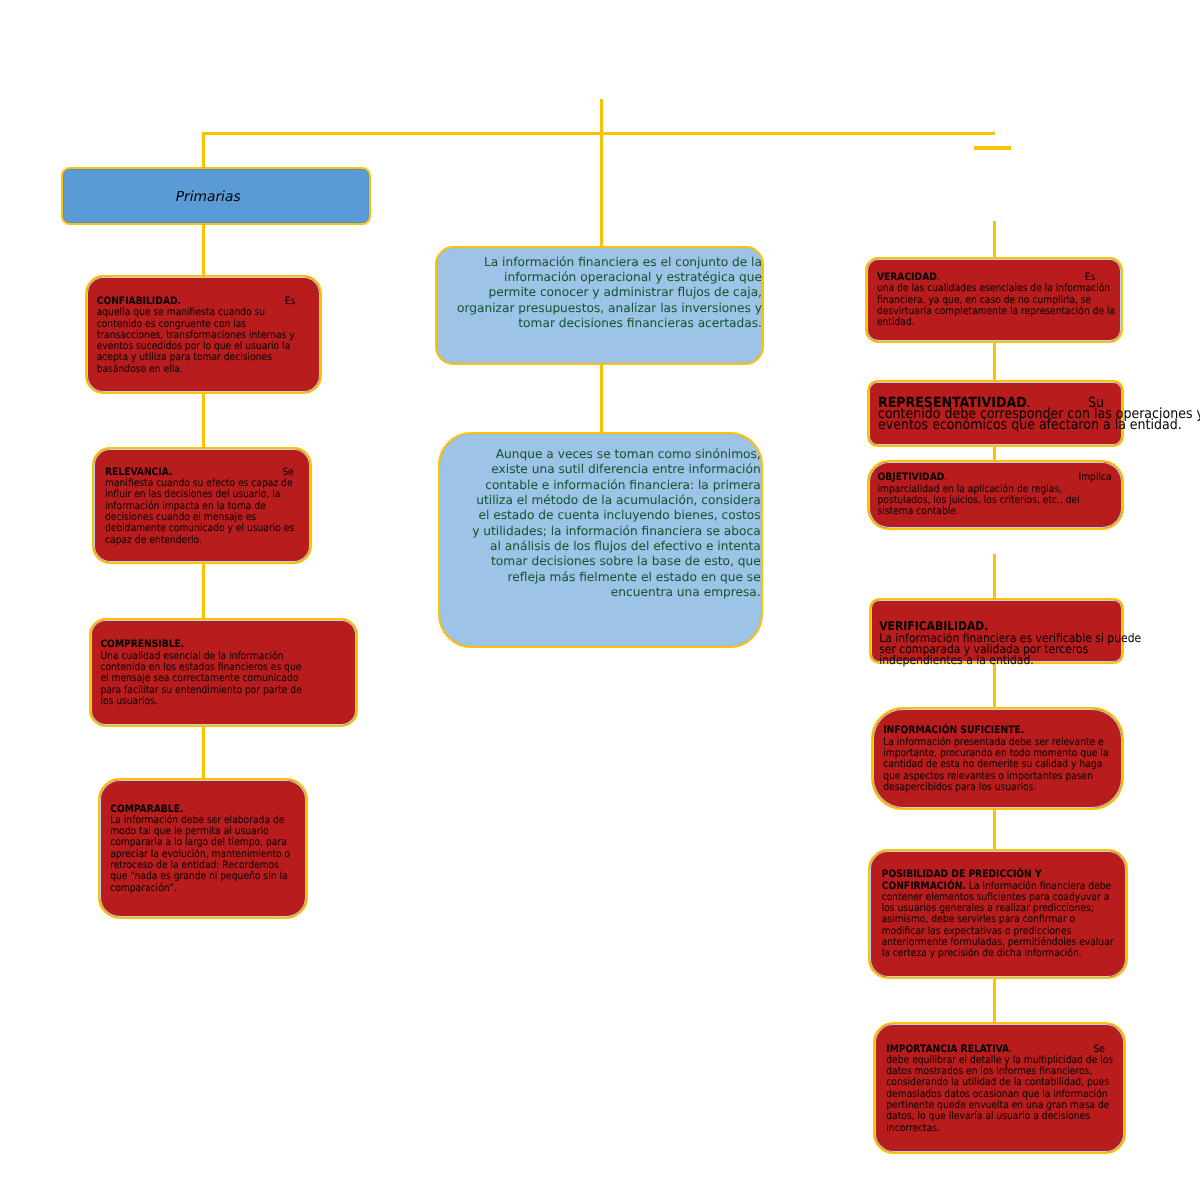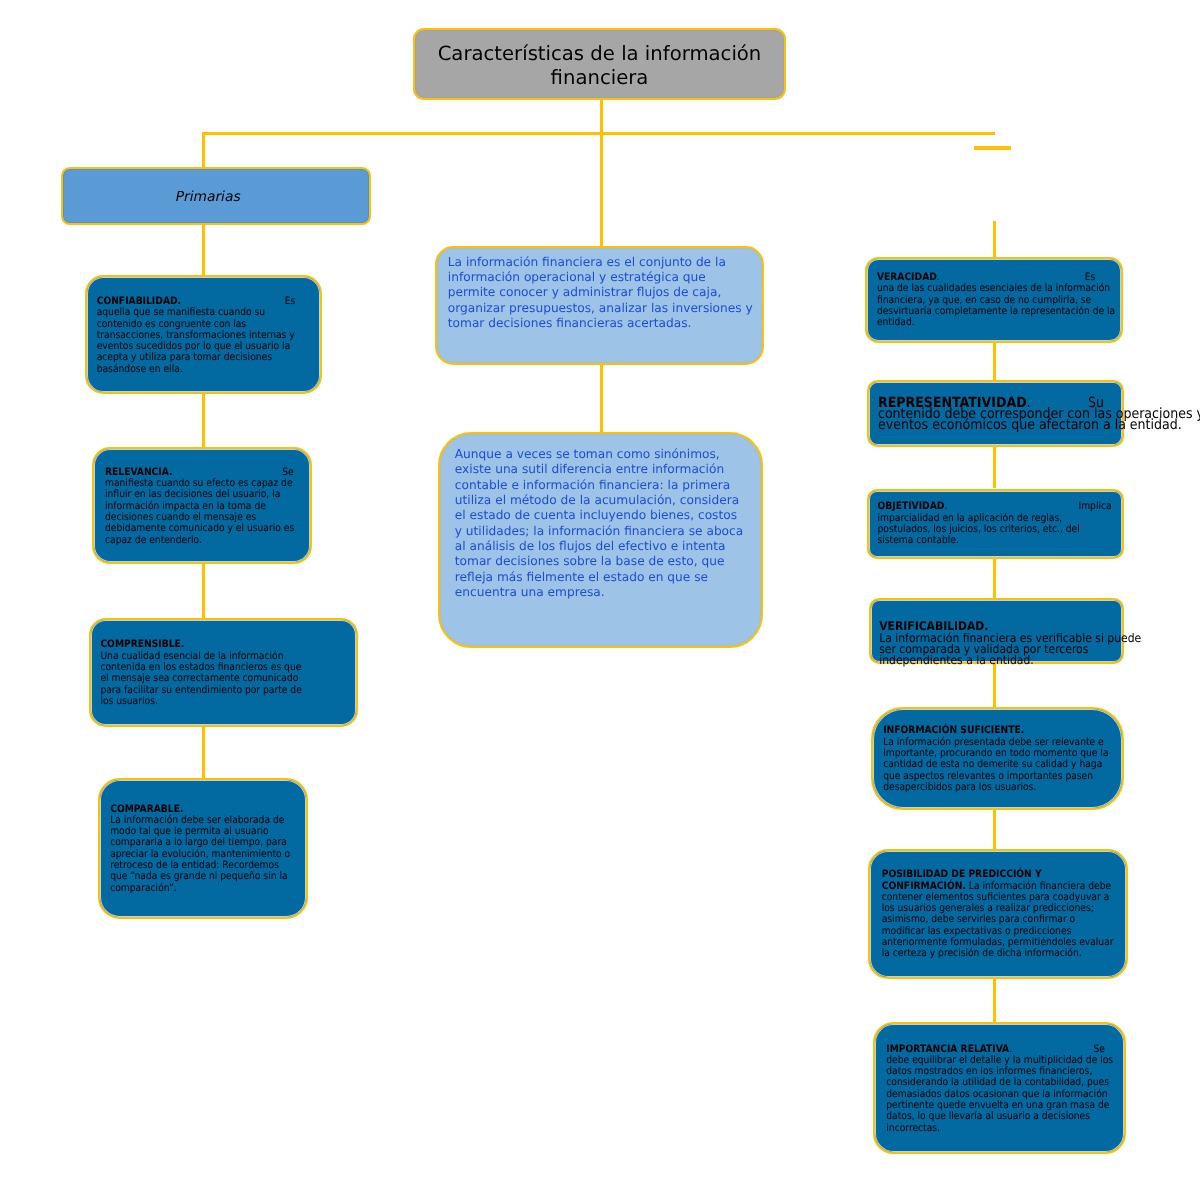--- a/index.html
+++ b/index.html
@@ -22,25 +22,25 @@
   #title-node .t{font-size:19.65px;line-height:23.7px;text-align:center;color:#000;
      padding-top:12.3px;}
 
   
   .hdr{background:#5b9bd5;border:2px solid #ffc000;border-radius:8.8px;
        box-shadow:inset 0 0 0 1px #4a90e2;}
   .hdr .t{font-size:13.8px;line-height:18px;text-align:center;color:#000;font-style:italic;}
 
   
   .mid{background:#9dc3e6;border:2px solid #ffc000;box-shadow:inset 0 0 0 1px #95c0ea;}
-  .mid .t{color:#1d4ed8;white-space:pre;}
+  .mid .t{color:#14532d;white-space:pre;text-align:right;}
   .mid .t .row{display:block;}
 
   
-  .leaf{background:#0369a1;border:2px solid #ffc000;box-shadow:inset 0 0 0 1px #b3d4f5;}
+  .leaf{background:#b91c1c;border:2px solid #ffc000;box-shadow:inset 0 0 0 1px #b3d4f5;}
   .leaf .t{color:#000;font-stretch:condensed;white-space:pre;}
   .leaf .t .row{display:block;}
   .leaf .t .fl{display:flex;justify-content:space-between;}
   .leaf .t b{font-weight:bold;}
 </style>
 </head>
 <body>
 
 <div id="canvas">
 <div class="conn" style="left:599.6px;top:99px;width:3.5px;height:34.5px"></div>
@@ -53,28 +53,20 @@
 <div class="conn" style="left:201.5px;top:391.5px;width:3.5px;height:57px"></div>
 <div class="conn" style="left:201.5px;top:561.5px;width:3.5px;height:58.5px"></div>
 <div class="conn" style="left:201.5px;top:724.5px;width:3.5px;height:55px"></div>
 <div class="conn" style="left:599.6px;top:362px;width:3.5px;height:71px"></div>
 <div class="conn" style="left:992.5px;top:340.5px;width:3.5px;height:41px"></div>
 <div class="conn" style="left:992.5px;top:445.5px;width:3.5px;height:42.5px"></div>
 <div class="conn" style="left:992.5px;top:553.5px;width:3.5px;height:46.5px"></div>
 <div class="conn" style="left:992.5px;top:661.5px;width:3.5px;height:46.5px"></div>
 <div class="conn" style="left:992.5px;top:809px;width:3.5px;height:41px"></div>
 <div class="conn" style="left:992.5px;top:977px;width:3.5px;height:46px"></div>
-<div class="node" id="title-node">
-      <div class="inner">
-        <div class="t">
-          <div>Características de la información</div>
-          <div>financiera</div>
-        </div>
-      </div>
-    </div>
 <div class="node hdr" style="left:60.8px;top:167.2px;width:310.7px;height:58px">
       <div class="inner">
         <div class="t" style="padding-top:18.7px;padding-right:16px">Primarias</div>
       </div>
     </div>
 <div class="node mid" style="left:435.2px;top:246px;width:328.8px;height:118.5px;border-radius:18.4px">
       <div class="inner">
         <div class="t" style="padding-left:10.6px;padding-top:6.65px;font-size:12.2px;line-height:15.35px"><div class="row">La información financiera es el conjunto de la</div><div class="row">información operacional y estratégica que</div><div class="row">permite conocer y administrar flujos de caja,</div><div class="row">organizar presupuestos, analizar las inversiones y</div><div class="row">tomar decisiones financieras acertadas.</div></div>
       </div>
     </div>
@@ -106,21 +98,21 @@
 <div class="node leaf" style="left:864.8px;top:257.2px;width:258.6px;height:86px;border-radius:13.3px">
       <div class="inner">
         <div class="t" style="padding-left:10.1px;padding-top:12.92px;font-size:10.2px;line-height:11.3px"><div class="fl" style="width:218.4px"><span><b>VERACIDAD</b><span>.</span></span><span>Es</span></div><div class="row">una de las cualidades esenciales de la información</div><div class="row">financiera, ya que, en caso de no cumplirla, se</div><div class="row">desvirtuaría completamente la representación de la</div><div class="row">entidad.</div></div>
       </div>
     </div>
 <div class="node leaf" style="left:866.6px;top:379.8px;width:257px;height:67.7px;border-radius:10.5px">
       <div class="inner">
         <div class="t" style="padding-left:9.4px;padding-top:16.02px;font-size:14px;line-height:11.3px"><div class="fl" style="width:225.9px"><span><b>REPRESENTATIVIDAD</b><span>.</span></span><span>Su</span></div><div class="row">contenido debe corresponder con las operaciones y</div><div class="row">eventos económicos que afectaron a la entidad.</div></div>
       </div>
     </div>
-<div class="node leaf" style="left:867px;top:489px;width:256.8px;height:70px;border-radius:10px">
+<div class="node leaf" style="left:867px;top:460px;width:256.8px;height:70px;border-radius:22px">
       <div class="inner">
         <div class="t" style="padding-left:8.5px;padding-top:10.42px;font-size:10.2px;line-height:11.3px"><div class="fl" style="width:234.2px"><span><b>OBJETIVIDAD</b><span>.</span></span><span>Implica</span></div><div class="row">imparcialidad en la aplicación de reglas,</div><div class="row">postulados, los juicios, los criterios, etc., del</div><div class="row">sistema contable.</div></div>
       </div>
     </div>
 <div class="node leaf" style="left:868.6px;top:598.4px;width:255.9px;height:65.8px;border-radius:10.2px">
       <div class="inner">
         <div class="t" style="padding-left:8.6px;padding-top:21px;font-size:12px;line-height:11.3px"><div class="row"><b>VERIFICABILIDAD.</b></div><div class="row">La información financiera es verificable si puede</div><div class="row">ser comparada y validada por terceros</div><div class="row">independientes a la entidad.</div></div>
       </div>
     </div>
 <div class="node leaf" style="left:871.4px;top:707px;width:253px;height:103.2px;border-radius:32px">

